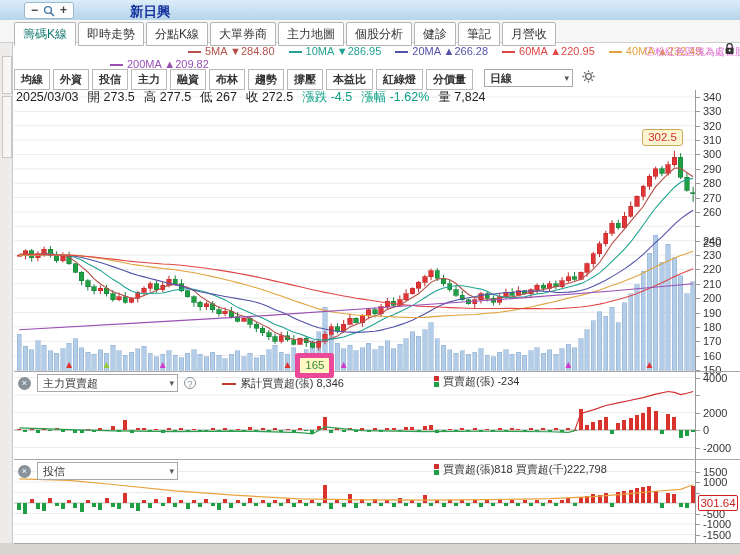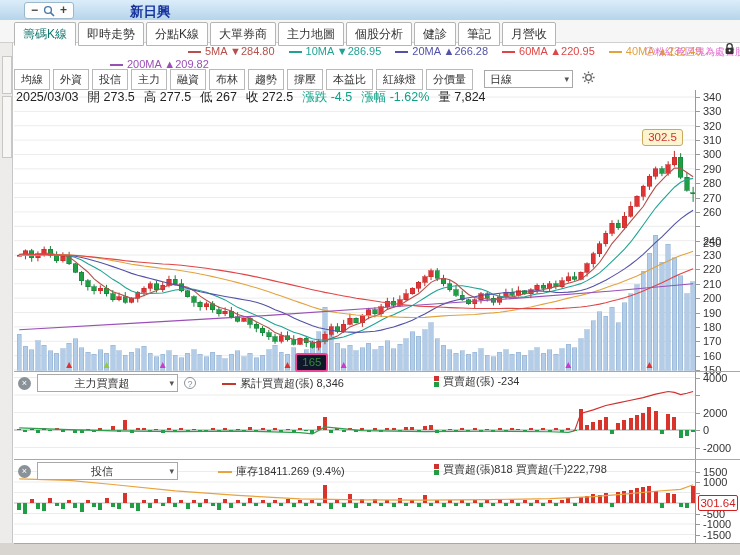--- a/index.html
+++ b/index.html
@@ -19,46 +19,46 @@
     border-radius:2px 2px 0 0;background:#fff;font-size:12px;color:#333;cursor:pointer;}
   .tab.active{color:#0f766e;border-bottom-color:#fff;text-align:right;}
   
   .ma-row1{position:absolute;left:188px;top:45px;font-size:11px;white-space:nowrap;text-align:center;}
   .ma-row2{position:absolute;left:110px;top:58px;font-size:11px;white-space:nowrap;}
   .ma-item{margin-right:14px;}
   .ma-dash{display:inline-block;width:13px;height:2px;margin-right:4px;vertical-align:middle;}
   .ma-note{position:absolute;left:645px;top:45px;font-size:10px;color:#e06ad0;white-space:nowrap;}
   .lock-wrap{position:absolute;left:723px;top:42px;}
   
-  .toolbar{position:absolute;left:14px;top:69px;height:20px;display:flex;align-items:center;}
+  .toolbar{position:absolute;left:14px;top:69px;height:20px;display:flex;align-items:flex-start;font-weight:bold;}
   .tbtn{padding:2px 6px;border:1px solid #b9b9b9;background:#fff;font-size:11px;color:#333;
     margin-right:3px;cursor:pointer;white-space:nowrap;}
   .fake-select{position:relative;border:1px solid #a8a8a8;background:#fff;font-size:11px;
     height:16px;line-height:16px;padding:0 16px 0 5px;cursor:pointer;white-space:nowrap;}
   .fake-select::after{content:'▾';position:absolute;right:3px;top:0;font-size:9px;color:#555;line-height:16px;}
   .period-select{margin-left:8px;min-width:66px;}
   .gear{margin-left:8px;cursor:pointer;}
   
   .quote{position:absolute;left:16px;top:89px;font-size:12.5px;color:#222;z-index:6;white-space:nowrap;}
   .quote span{margin-right:9px;text-align:center;}
   .quote .down{color:#0aa187;}
   
   .plot-main{position:absolute;left:14px;top:90px;width:681px;height:281px;}
   .panel-mid{position:absolute;left:14px;top:372px;width:681px;height:87px;}
   .panel-bot{position:absolute;left:14px;top:460px;width:681px;height:83px;}
   .plot-main svg,.panel-mid svg,.panel-bot svg{position:absolute;left:0;top:0;}
   .sep{position:absolute;left:14px;width:726px;height:1px;background:#a8a8a8;z-index:3;}
   .callout{position:absolute;font-size:11.5px;padding:0 5px;border-radius:3px;line-height:15px;z-index:4;white-space:nowrap;}
   .callout.high{background:#fdf5d0;border:1px solid #c9aa5e;color:#d03030;}
-  .callout.low{background:#0f172a;border:2px solid #ec4899;color:#3a8a3a;}
+  .callout.low{background:#fef9c3;border:5px solid #ec4899;color:#3a8a3a;}
   
   .phead{position:absolute;left:4px;top:2px;display:flex;align-items:center;gap:6px;z-index:5;font-size:11px;}
   .close-ic{width:13px;height:13px;border-radius:50%;background:#8a9299;color:#fff;font-size:9px;
     line-height:13px;text-align:center;cursor:pointer;flex:0 0 auto;}
-  .panel-select{min-width:118px;text-align:center;}
+  .panel-select{min-width:118px;}
   .help-ic{width:12px;height:12px;border-radius:50%;border:1px solid #8a9299;color:#8a9299;
     font-size:9px;line-height:12px;text-align:center;box-sizing:border-box;cursor:pointer;}
   .lg-dash{display:inline-block;width:14px;height:2px;margin-right:4px;vertical-align:middle;}
   .bar-legend{position:absolute;left:420px;top:2px;display:flex;align-items:center;gap:4px;z-index:5;font-size:11px;}
   .bar-ic{width:5px;height:11px;background:linear-gradient(#d03030 0 5px,#fff 5px 6px,#1f9e44 6px 100%);}
   
   .axis-col{position:absolute;left:695px;top:90px;width:45px;height:453px;border-left:1px solid #999;background:#fff;}
   .axlab{position:absolute;left:7px;font-size:11px;color:#333;}
   .axtick{position:absolute;left:0;width:4px;height:1px;background:#999;}
   .price-marker{position:absolute;left:2px;width:38px;border:1px solid #cf1f1f;background:#fff;
@@ -756,23 +756,20 @@
         <rect x="652.1600000000001" y="32.92" width="4" height="10.08" fill="#d9342b" shape-rendering="crispEdges"></rect>
         <rect x="658.4000000000001" y="34.18" width="4" height="8.82" fill="#d9342b" shape-rendering="crispEdges"></rect>
         <rect x="664.6400000000001" y="43" width="4" height="4.2" fill="#1f9e44" shape-rendering="crispEdges"></rect>
         <rect x="670.8800000000001" y="43" width="4" height="5.46" fill="#1f9e44" shape-rendering="crispEdges"></rect>
         <rect x="677.1200000000001" y="25.822" width="4" height="17.178" fill="#d9342b" shape-rendering="crispEdges"></rect>
         <polyline points="5.2,18.849999999999998 55.120000000000005,20.32 98.80000000000001,24.52 161.2,30.82 223.6,35.44 286,38.8 348.4,39.85 410.8,40.06 473.2,39.64 535.6,38.59 579.2800000000001,36.7 610.48,34.18 641.6800000000001,31.24 666.6400000000001,29.35 679.1200000000001,24.73" fill="none" stroke="#e8a33d" stroke-width="1.2"></polyline>
       </svg>
     <div class="phead">
       <span class="close-ic">×</span>
       <span class="fake-select panel-select">投信</span>
-      <span style="margin-left:34px;">
-        <span class="lg-dash" id="bot-dash" style="background: rgb(232, 163, 61);"></span><span>庫存18411.269 (9.4%)</span>
-      </span>
     </div>
     <div class="bar-legend">
       <span class="bar-ic"></span>
       <span>買賣超(張)818 買賣超(千)222,798</span>
     </div>
   </div>
 
   <div class="sep" style="top:543px;"></div>
 
   <div class="axis-col">

